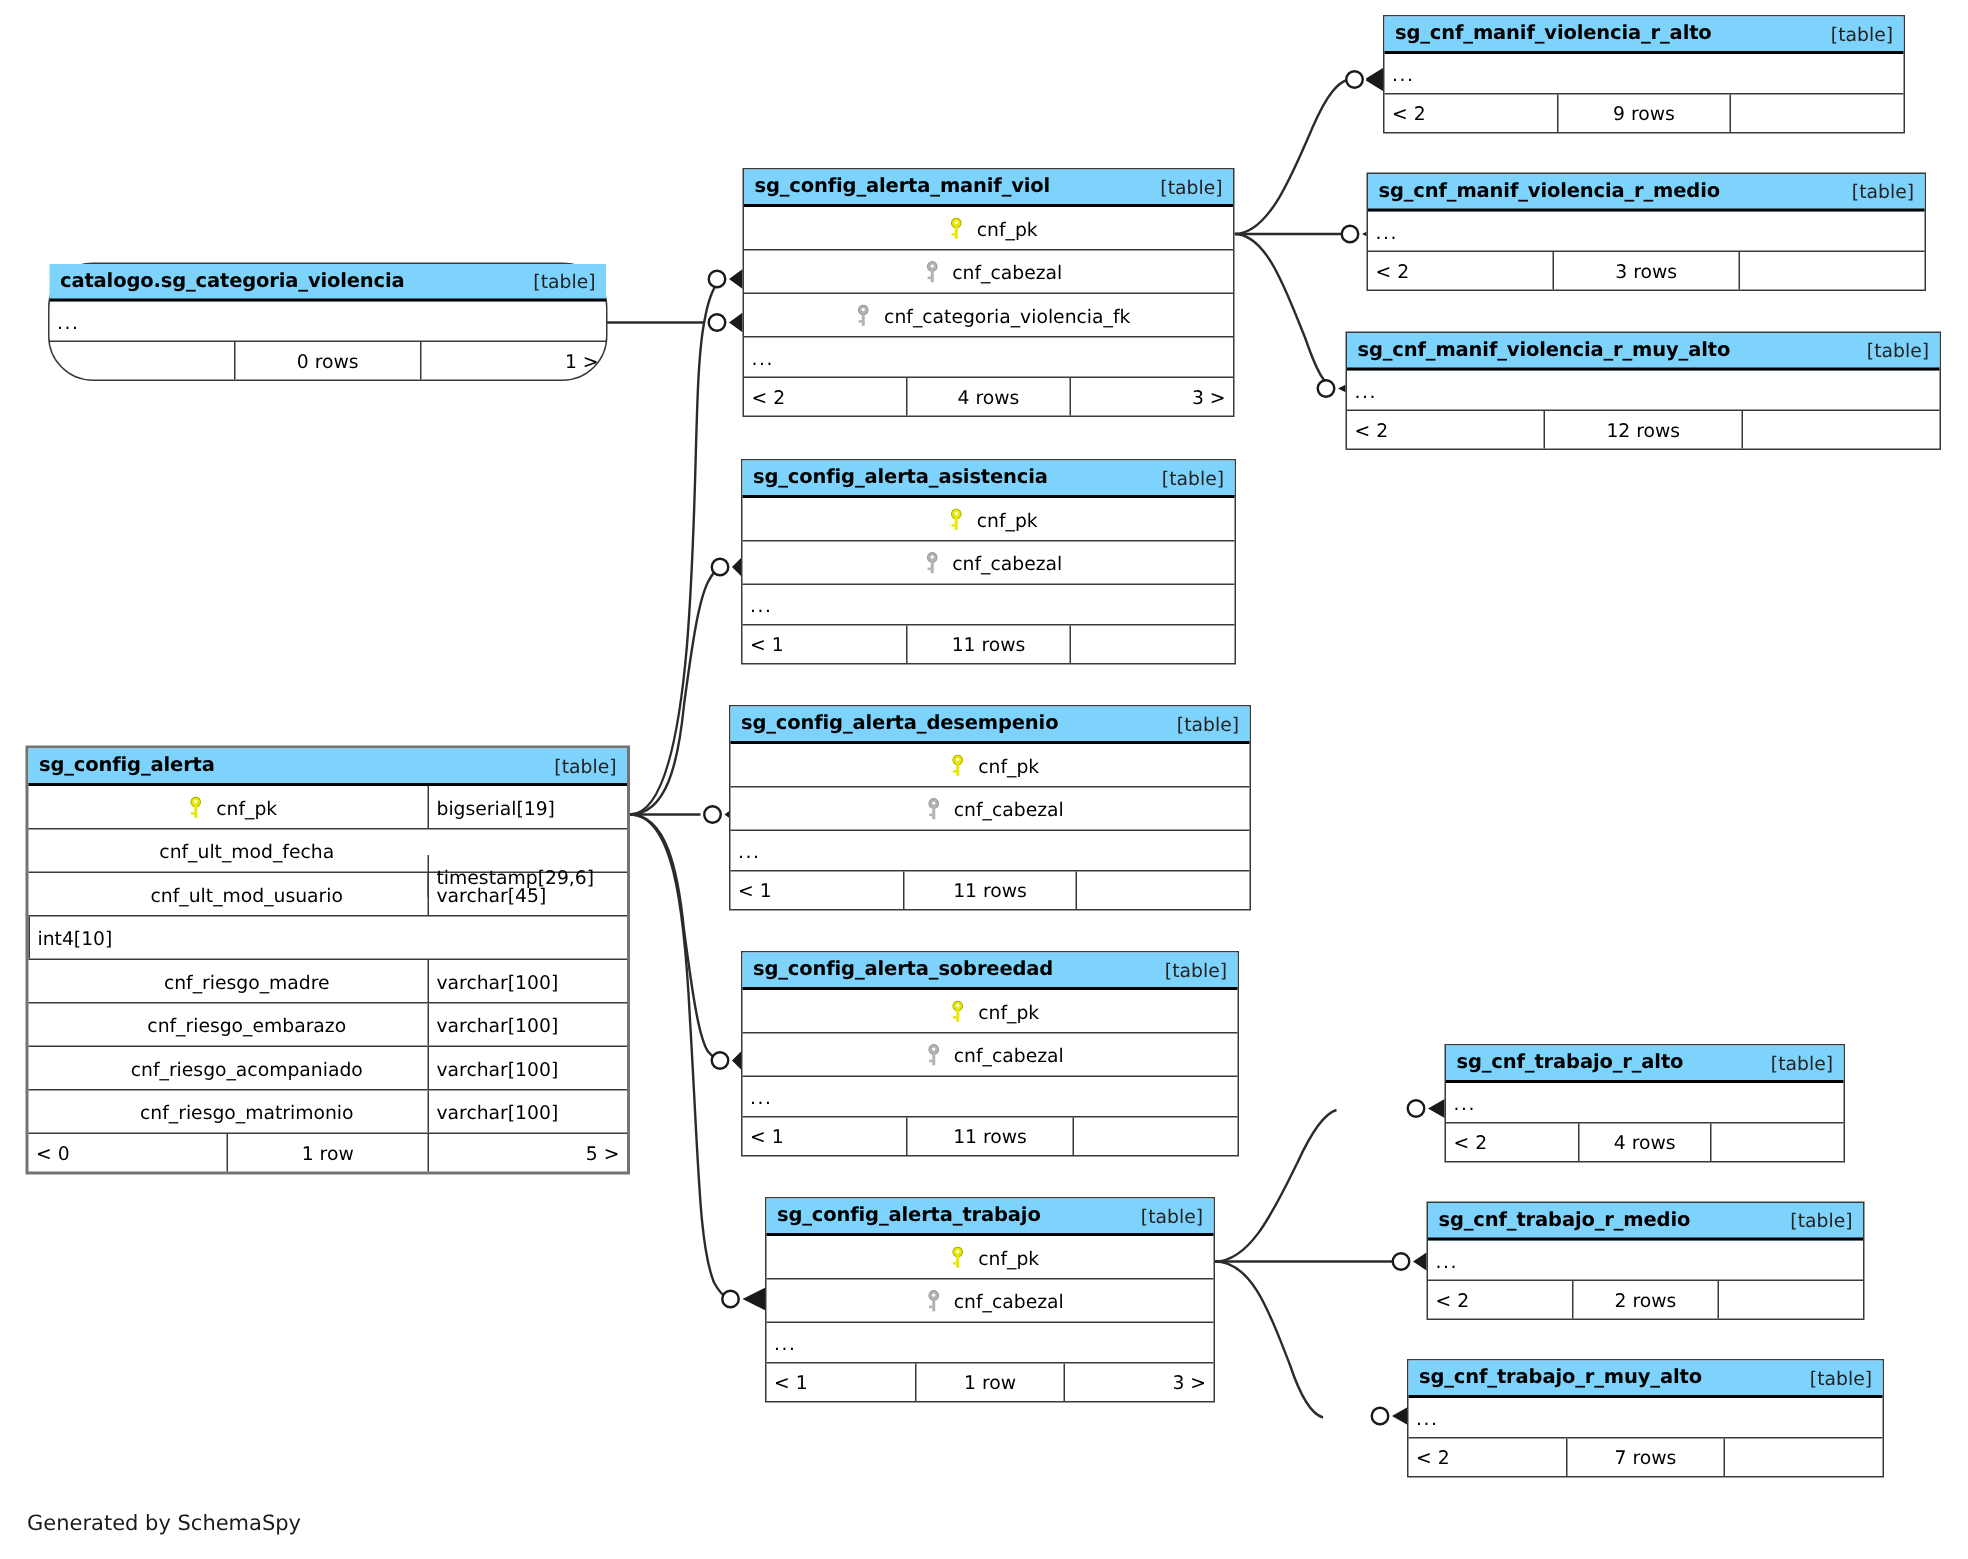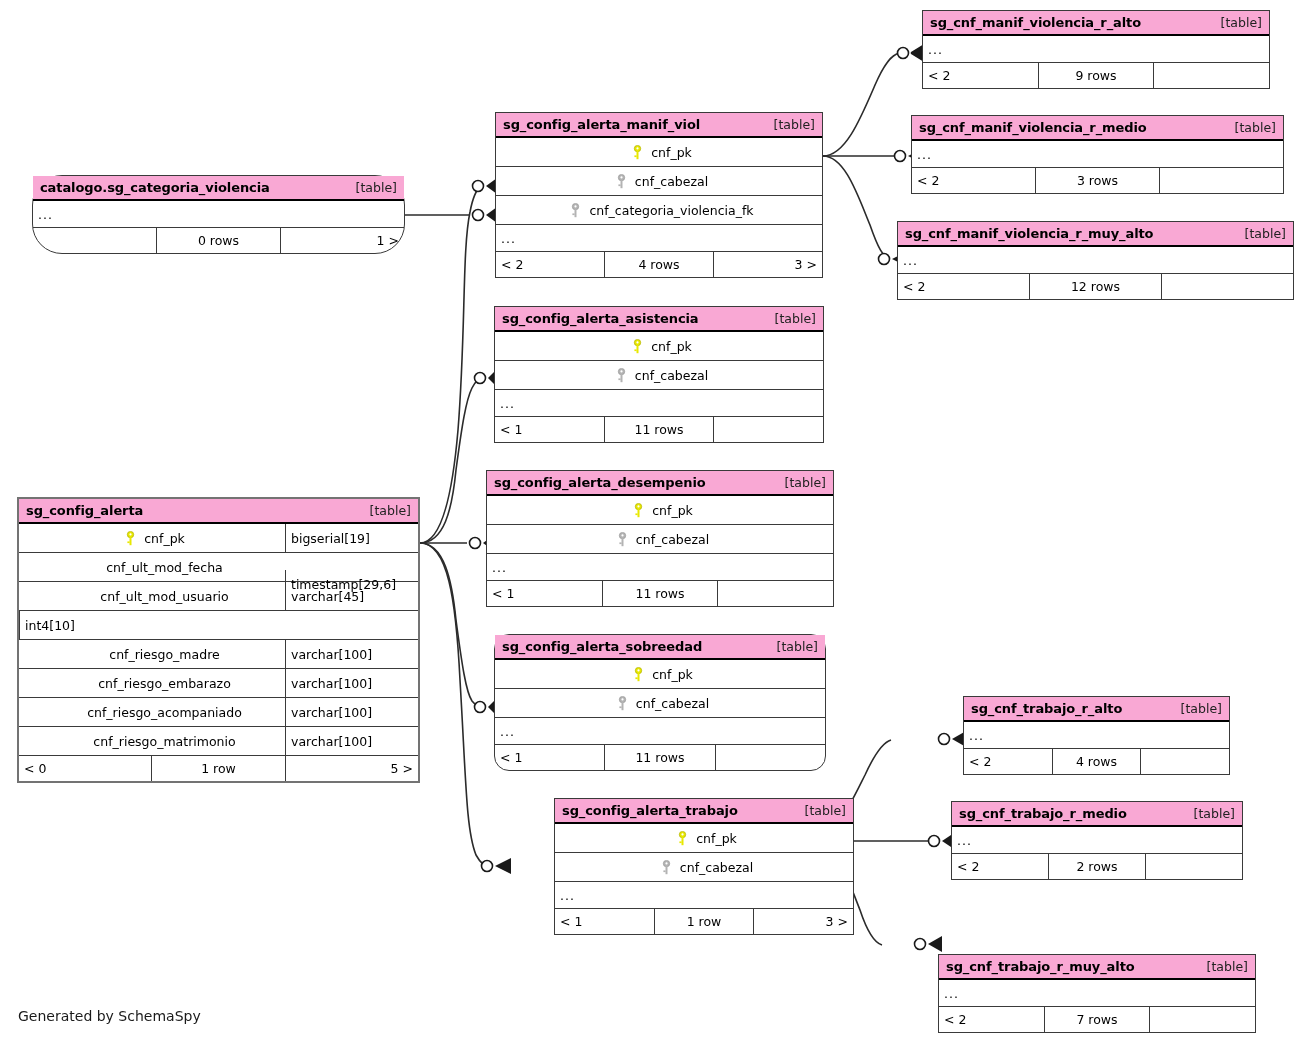--- a/index.html
+++ b/index.html
@@ -36,21 +36,21 @@
     font-size: 12.5px;
     color: #000000;
   }
   .tbl.focus {
     border: 2px solid #737373;
   }
   .tbl-head {
     display: flex;
     align-items: center;
     justify-content: space-between;
-    background: #f9a8d4;
+    background: #7dd3fc;
     border-bottom: 2px solid #000000;
     padding: 3px 7px 4px 7px;
     box-sizing: border-box;
     height: 25px;
   }
   .tbl-name {
     font-weight: bold;
     font-size: 13px;
     white-space: nowrap;
     letter-spacing: -0.1px;
@@ -392,21 +392,21 @@
       </div>
     </div>
     <div class="ellipsis-row">...</div>
     <div class="foot-row">
       <div class="foot-cell foot-left">&lt; 1</div>
       <div class="foot-cell foot-center">11 rows</div>
       <div class="foot-cell foot-right"></div>
     </div>
   </div>
 
-  <div class="tbl" style="left:494px; top:634px; width:332px;border-radius:15px;">
+  <div class="tbl" style="left:494px; top:634px; width:332px;">
     <div class="tbl-head">
       <span class="tbl-name">sg_config_alerta_sobreedad</span>
       <span class="tbl-tag">[table]</span>
     </div>
     <div class="col-row">
       <div class="col-left">
         <span class="key-icon">
           <svg viewBox="0 0 11 15" width="11" height="15">
               <circle cx="5.5" cy="3.6" r="3.2" fill="#e8e800" stroke="#b0b000" stroke-width="0.7"></circle>
               <circle cx="5.5" cy="3.4" r="1.1" fill="#ffffff"></circle>
@@ -431,21 +431,21 @@
       </div>
     </div>
     <div class="ellipsis-row">...</div>
     <div class="foot-row">
       <div class="foot-cell foot-left">&lt; 1</div>
       <div class="foot-cell foot-center">11 rows</div>
       <div class="foot-cell foot-right"></div>
     </div>
   </div>
 
-  <div class="tbl" style="left:510px; top:798px; width:300px;margin-left:44px;">
+  <div class="tbl" style="left:510px; top:798px; width:300px;">
     <div class="tbl-head">
       <span class="tbl-name">sg_config_alerta_trabajo</span>
       <span class="tbl-tag">[table]</span>
     </div>
     <div class="col-row">
       <div class="col-left">
         <span class="key-icon">
           <svg viewBox="0 0 11 15" width="11" height="15">
               <circle cx="5.5" cy="3.6" r="3.2" fill="#e8e800" stroke="#b0b000" stroke-width="0.7"></circle>
               <circle cx="5.5" cy="3.4" r="1.1" fill="#ffffff"></circle>
@@ -567,21 +567,21 @@
       <span class="tbl-tag">[table]</span>
     </div>
     <div class="ellipsis-row">...</div>
     <div class="foot-row">
       <div class="foot-cell foot-left">&lt; 2</div>
       <div class="foot-cell foot-center">2 rows</div>
       <div class="foot-cell foot-right"></div>
     </div>
   </div>
 
-  <div class="tbl" style="left:938px; top:906px; width:318px;margin-top:48px;">
+  <div class="tbl" style="left:938px; top:906px; width:318px;">
     <div class="tbl-head">
       <span class="tbl-name">sg_cnf_trabajo_r_muy_alto</span>
       <span class="tbl-tag">[table]</span>
     </div>
     <div class="ellipsis-row">...</div>
     <div class="foot-row">
       <div class="foot-cell foot-left">&lt; 2</div>
       <div class="foot-cell foot-center">7 rows</div>
       <div class="foot-cell foot-right"></div>
     </div>

